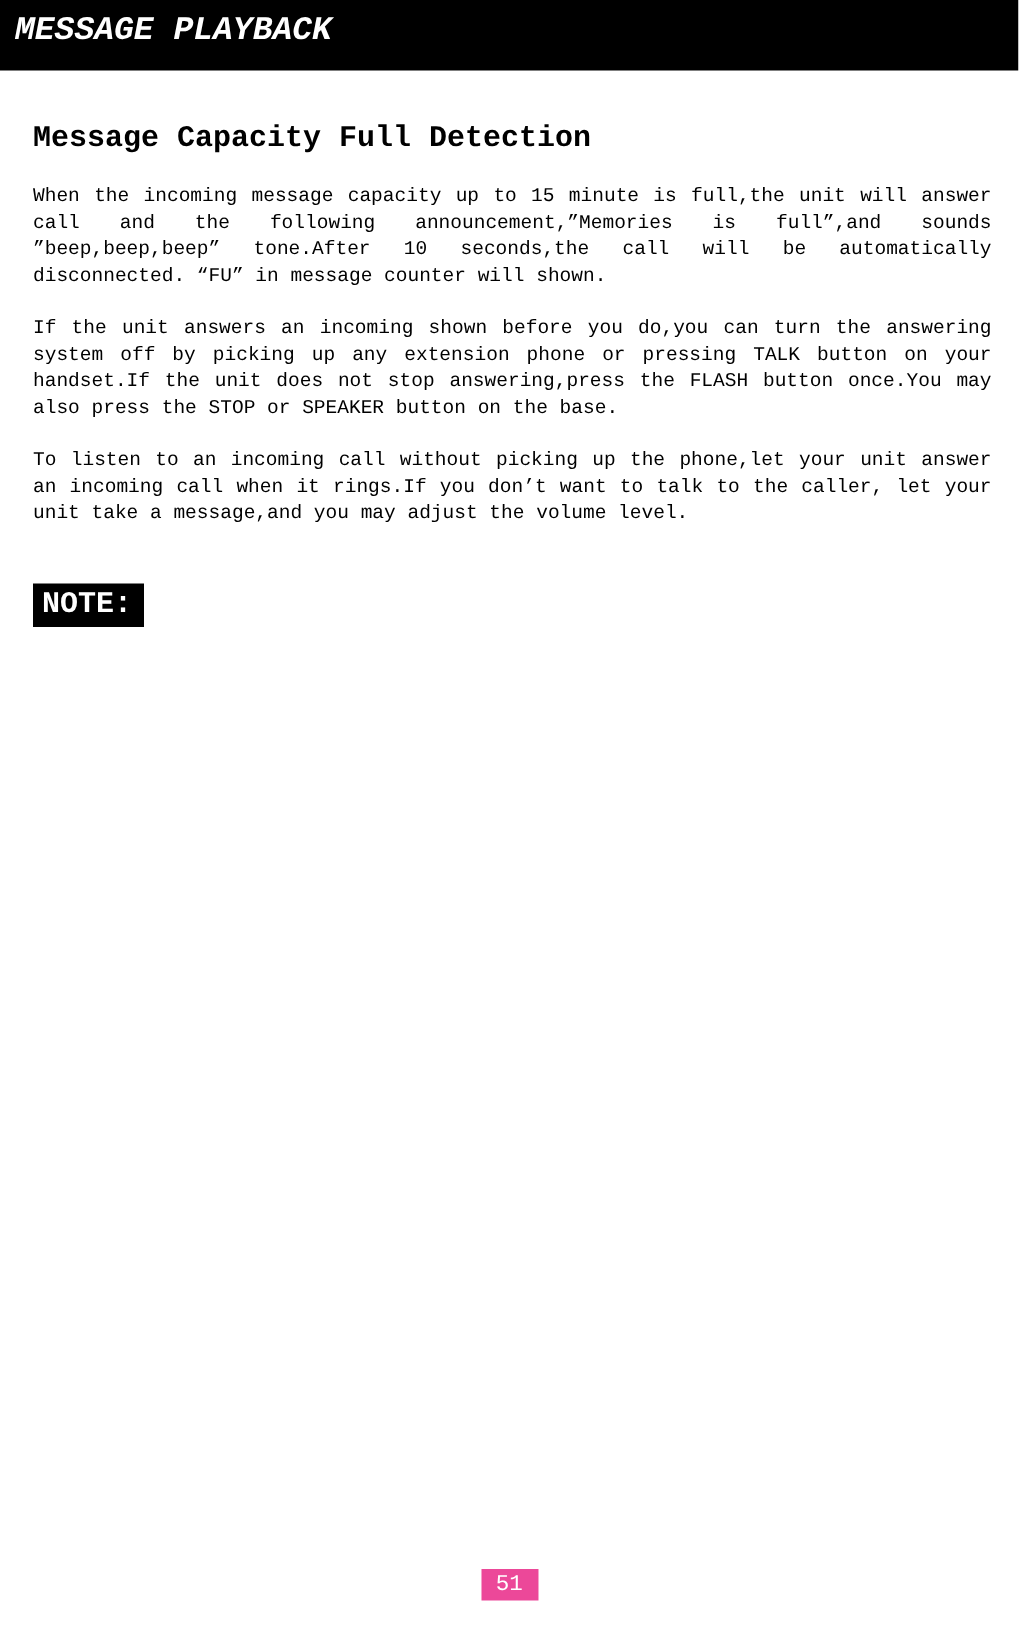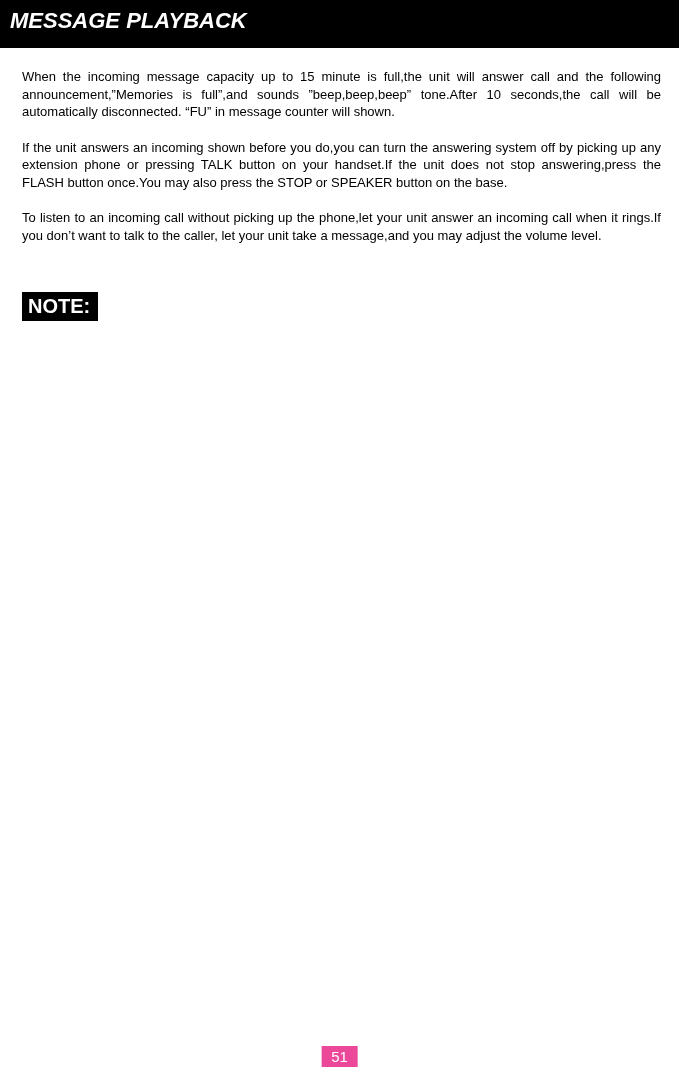--- a/index.html
+++ b/index.html
@@ -1,18 +1,19 @@
 <!DOCTYPE html>
 <html><head>
   <meta charset="utf-8">
   <style>
     * {
       margin: 0;
       padding: 0;
       box-sizing: border-box;
+      font-family: Liberation Mono, monospace;
     }
     body {
       width: 679px;
       height: 1085px;
       font-family: Arial, Helvetica, sans-serif;
       background: #fff;
       color: #000;
       position: relative;
     }
     .header-bar {
@@ -38,21 +39,21 @@
       margin-bottom: 18px;
       text-align: justify;
     }
     .note-box {
       display: inline-block;
       background: #000;
       color: #fff;
       font-size: 20px;
       font-weight: bold;
       padding: 3px 8px 3px 6px;
-      margin-top: 30px;
+      margin-top: 20px;
       margin-bottom: 26px;
     }
     .page-number {
       position: absolute;
       bottom: 18px;
       left: 50%;
       transform: translateX(-50%);
       background: #ec4899;
       color: #fff;
       font-size: 15px;
@@ -61,20 +62,21 @@
   </style>
 </head>
 <body>
 
 <div class="header-bar">
   <span>MESSAGE PLAYBACK</span>
 </div>
 
 <div class="content">
 
+  <div class="section-heading">Message Capacity Full Detection</div>
   <div class="body-text"> When the incoming message capacity up to 15 minute is full,the unit will answer call and the following announcement,”Memories is full”,and sounds ”beep,beep,beep” tone.After 10 seconds,the call will be automatically disconnected. “FU” in message counter will shown.</div>
 
   <div class="body-text"> If the unit answers an incoming shown before you do,you can turn the answering system off by picking up any extension phone or pressing TALK button on your handset.If the unit does not stop answering,press the FLASH button once.You may also press the STOP or SPEAKER  button on the base.</div>
 
   <div class="body-text">To listen to an incoming call without picking up the phone,let your unit answer an incoming call when it rings.If you don’t want to talk to the caller, let your unit take a message,and you may adjust the volume level.</div>
 
   <div class="note-box">NOTE:</div>
 
 </div>
 

